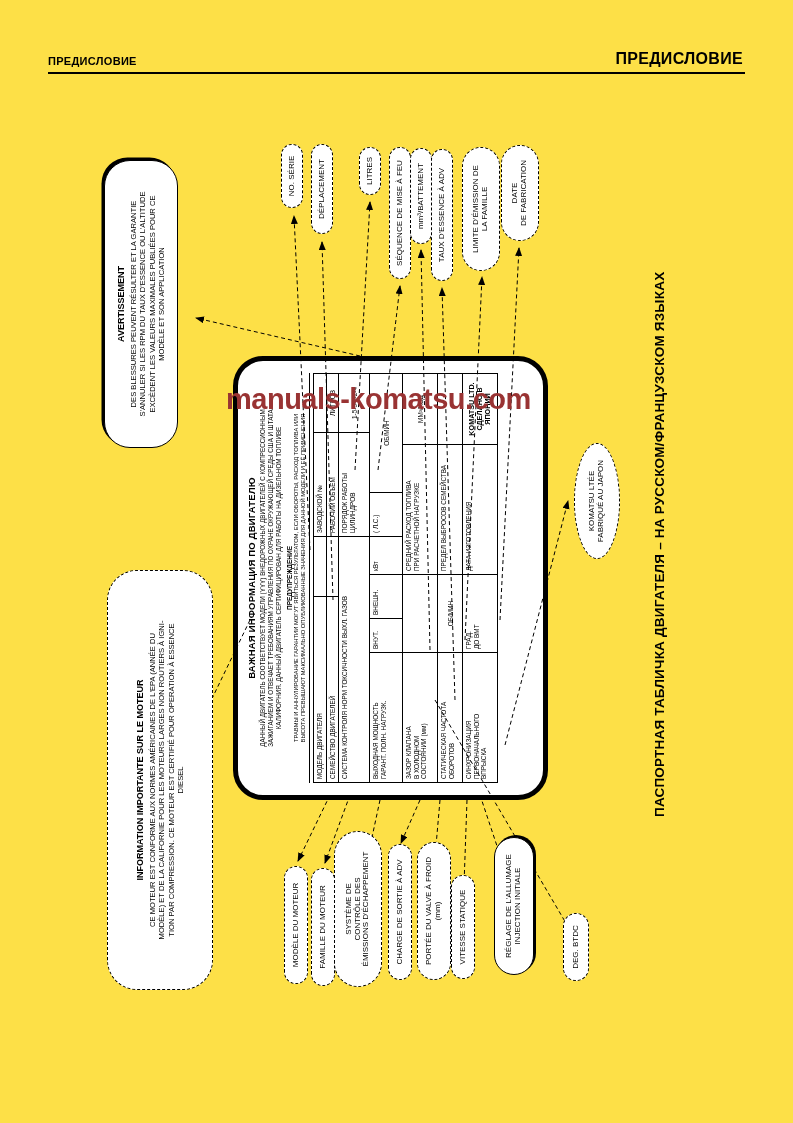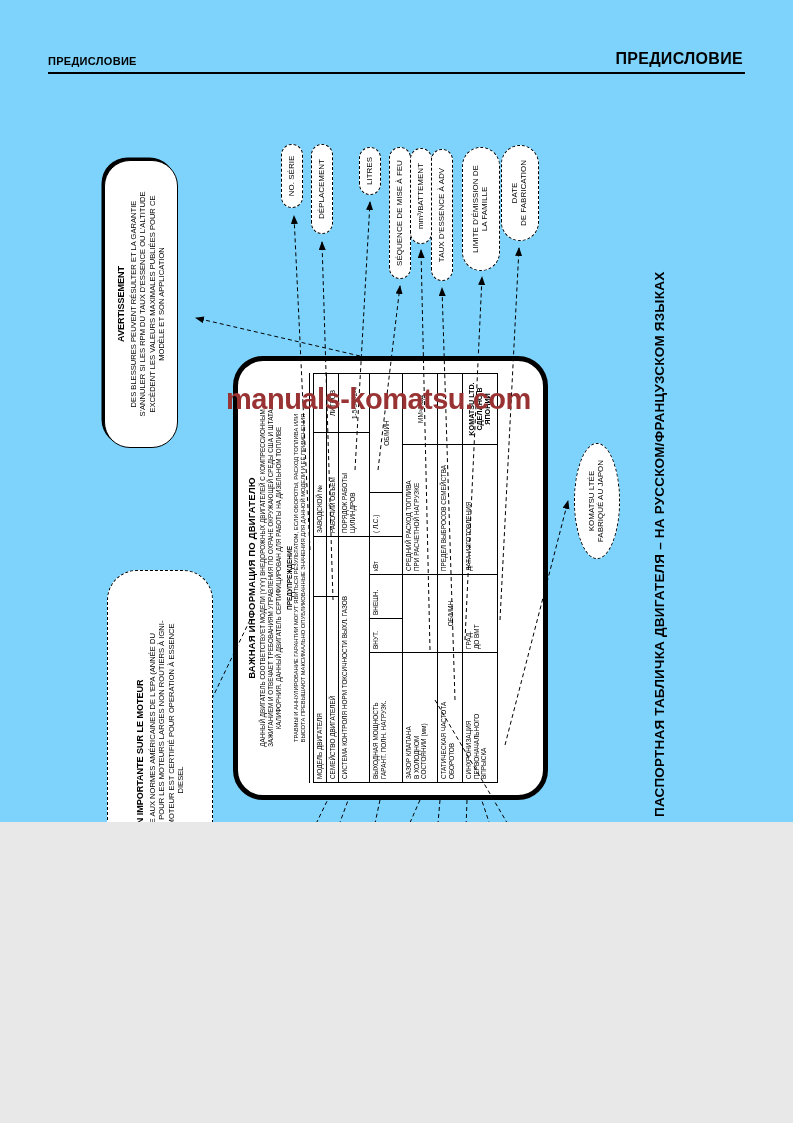--- a/index.html
+++ b/index.html
@@ -1,16 +1,16 @@
 <!DOCTYPE html>
 <html><head>
 <meta charset="utf-8">
 <style>
   html,body{margin:0;padding:0;background:#e8e8e8;}
-  #page{position:relative;width:793px;height:822px;background:#7dd3fc;overflow:hidden;
+  #page{position:relative;width:793px;height:1123px;background:#fde047;overflow:hidden;
         font-family:"Liberation Sans",sans-serif;color:#000;}
   
   .hdr-left{position:absolute;left:48px;top:55px;font-size:11px;font-weight:bold;letter-spacing:.3px;}
   .hdr-right{position:absolute;right:50px;top:50px;font-size:16px;font-weight:bold;letter-spacing:.3px;}
   .hdr-rule{position:absolute;left:48px;top:72px;width:697px;height:2px;background:#000;}
   .page-num{position:absolute;left:48px;top:1132px;font-size:12px;font-weight:bold;}
 
   
   #plate{position:absolute;left:233px;top:356px;width:315px;height:444px;
          border:5px solid #000;border-radius:30px;background:#fff;box-sizing:border-box;z-index:1;}

